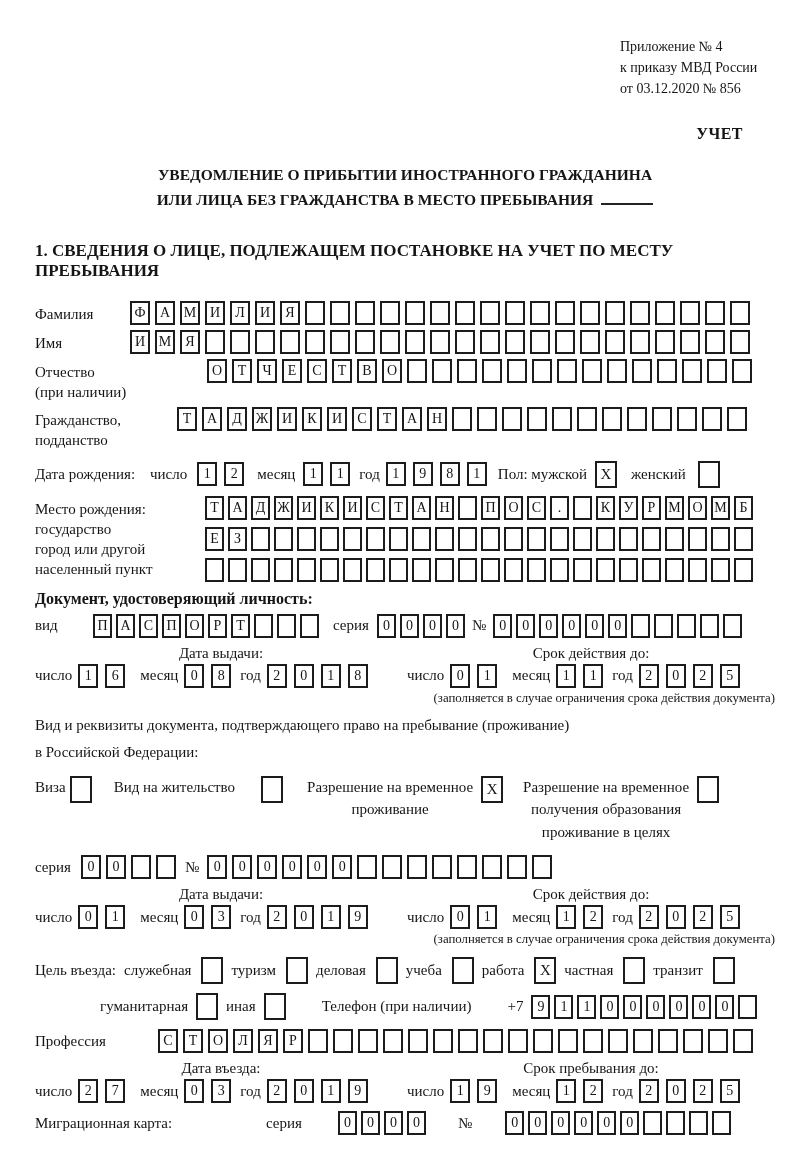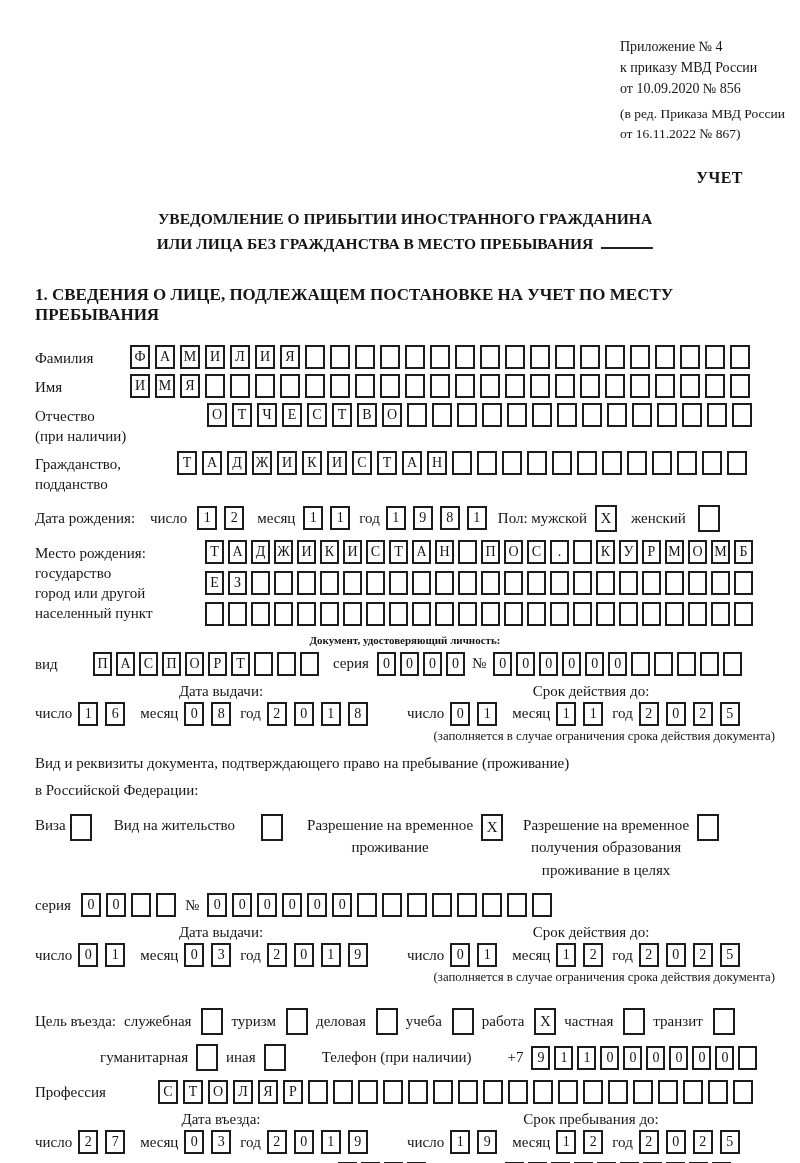--- a/index.html
+++ b/index.html
@@ -52,43 +52,39 @@
   .date-line .right-group { margin-left: 42px; }
   .note { text-align: right; font-size: 12.8px; margin-bottom: 6px; }
 
   
   .opts-row { display: flex; align-items: flex-start; margin-top: 10px; margin-bottom: 12px; }
   .opt { display: flex; align-items: flex-start; }
   .opt .olabel { text-align: center; line-height: 1.5; }
   .opt .olabel.single { text-align: right; }
   .opt .cells { margin-left: 8px; }
 
-  .purpose-row { display: flex; align-items: center; margin-top: 23px; column-gap: 8px; flex-wrap: nowrap; }
+  .purpose-row { display: flex; align-items: center; margin-top: 10px; column-gap: 8px; flex-wrap: nowrap; }
   .purpose-row .cells { margin-left: 2px; }
   .phone-row { display: flex; align-items: center; margin-top: 9px; margin-bottom: 9px; column-gap: 8px; }
 
   .intro { line-height: 1.8; margin-top: 6px; }
 
   .mcard-row { display: flex; align-items: center; margin-top: 8px; margin-bottom: 8px; gap: 26px; }
 
-  .centered-bold { text-align: center; font-weight: bold; font-size: 11px; margin: 8px 0 6px 0; }
+  .centered-bold { text-align: left; font-weight: bold; font-size: 16px; margin: 8px 0 6px 0; }
 </style>
 </head>
 <body>
 
 <div class="page">
 
   <div class="appendix">
     <div>Приложение № 4</div>
     <div>к приказу МВД России</div>
-    <div>от 10.09.2020 № 856</div>
-  </div>
-  <div class="revision">
-    <div>(в ред. Приказа МВД России</div>
-    <div>от 16.11.2022 № 867)</div>
+    <div>от 03.12.2020 № 856</div>
   </div>
   <div class="forma">УЧЕТ</div>
 
   <div class="title">
     <div>УВЕДОМЛЕНИЕ О ПРИБЫТИИ ИНОСТРАННОГО ГРАЖДАНИНА</div>
     <div><span>ИЛИ ЛИЦА БЕЗ ГРАЖДАНСТВА В МЕСТО ПРЕБЫВАНИЯ</span><span class="blank-line"></span></div>
   </div>
 
   <div class="sec-heading">1. СВЕДЕНИЯ О ЛИЦЕ, ПОДЛЕЖАЩЕМ ПОСТАНОВКЕ НА УЧЕТ ПО МЕСТУ ПРЕБЫВАНИЯ</div>
 

